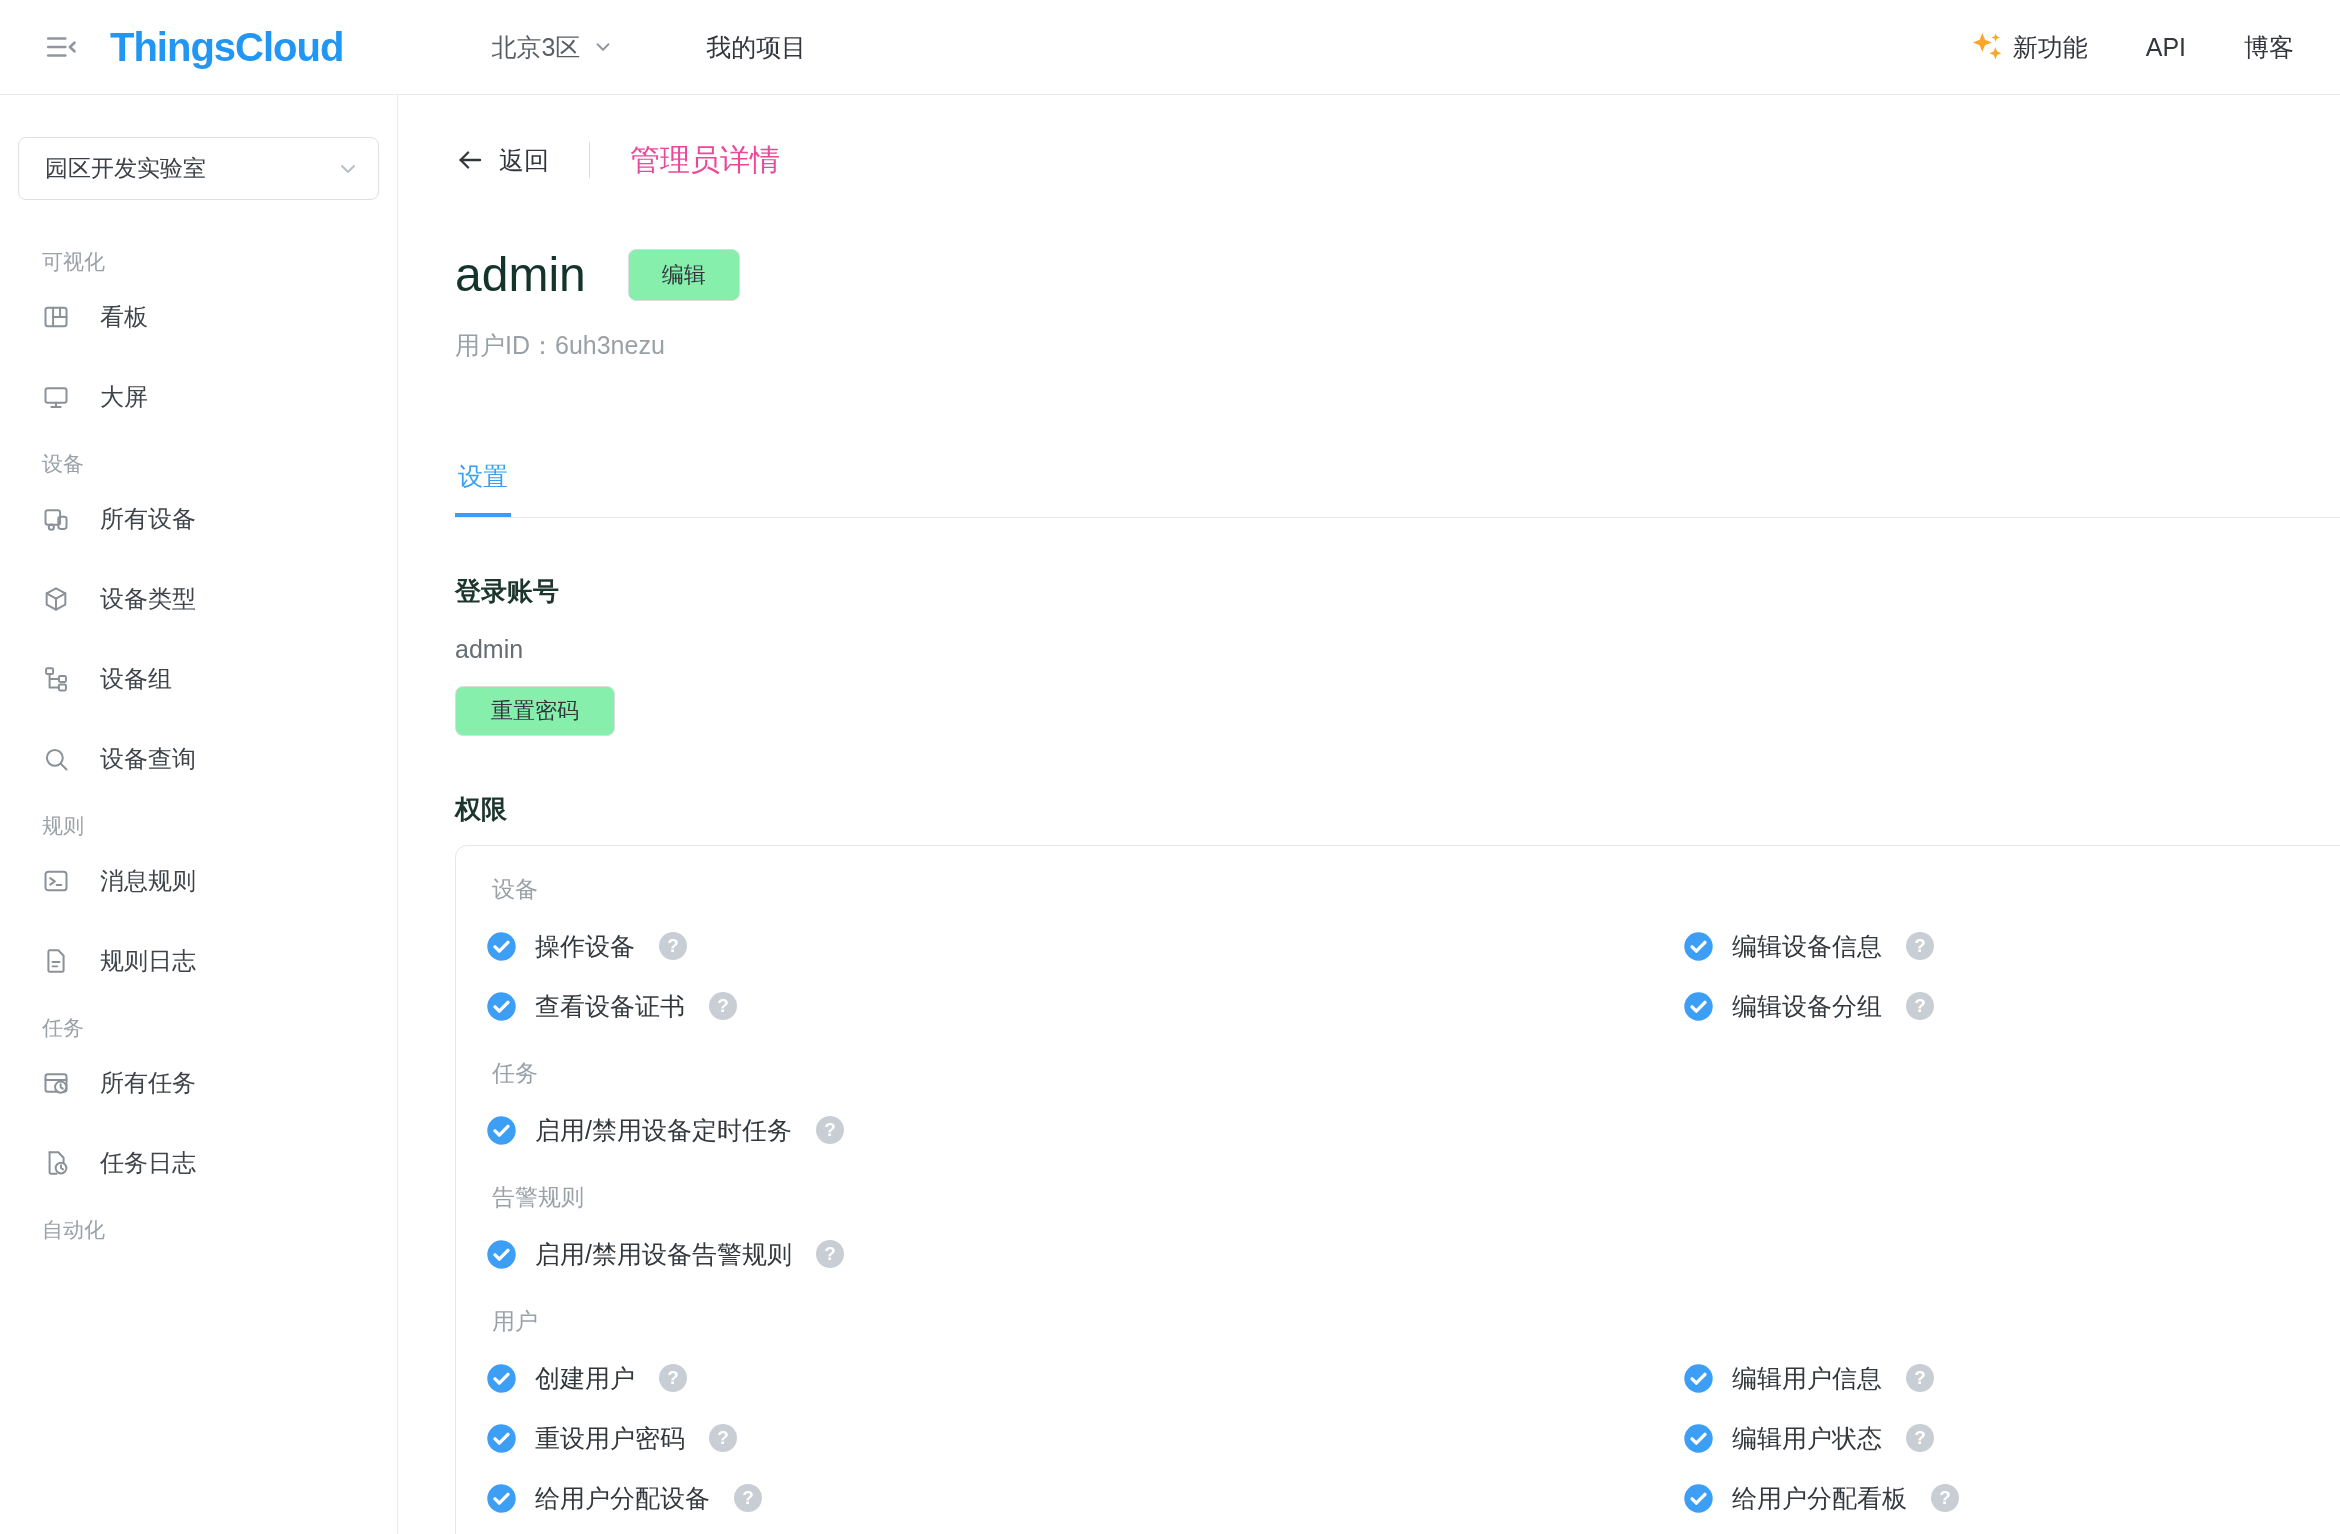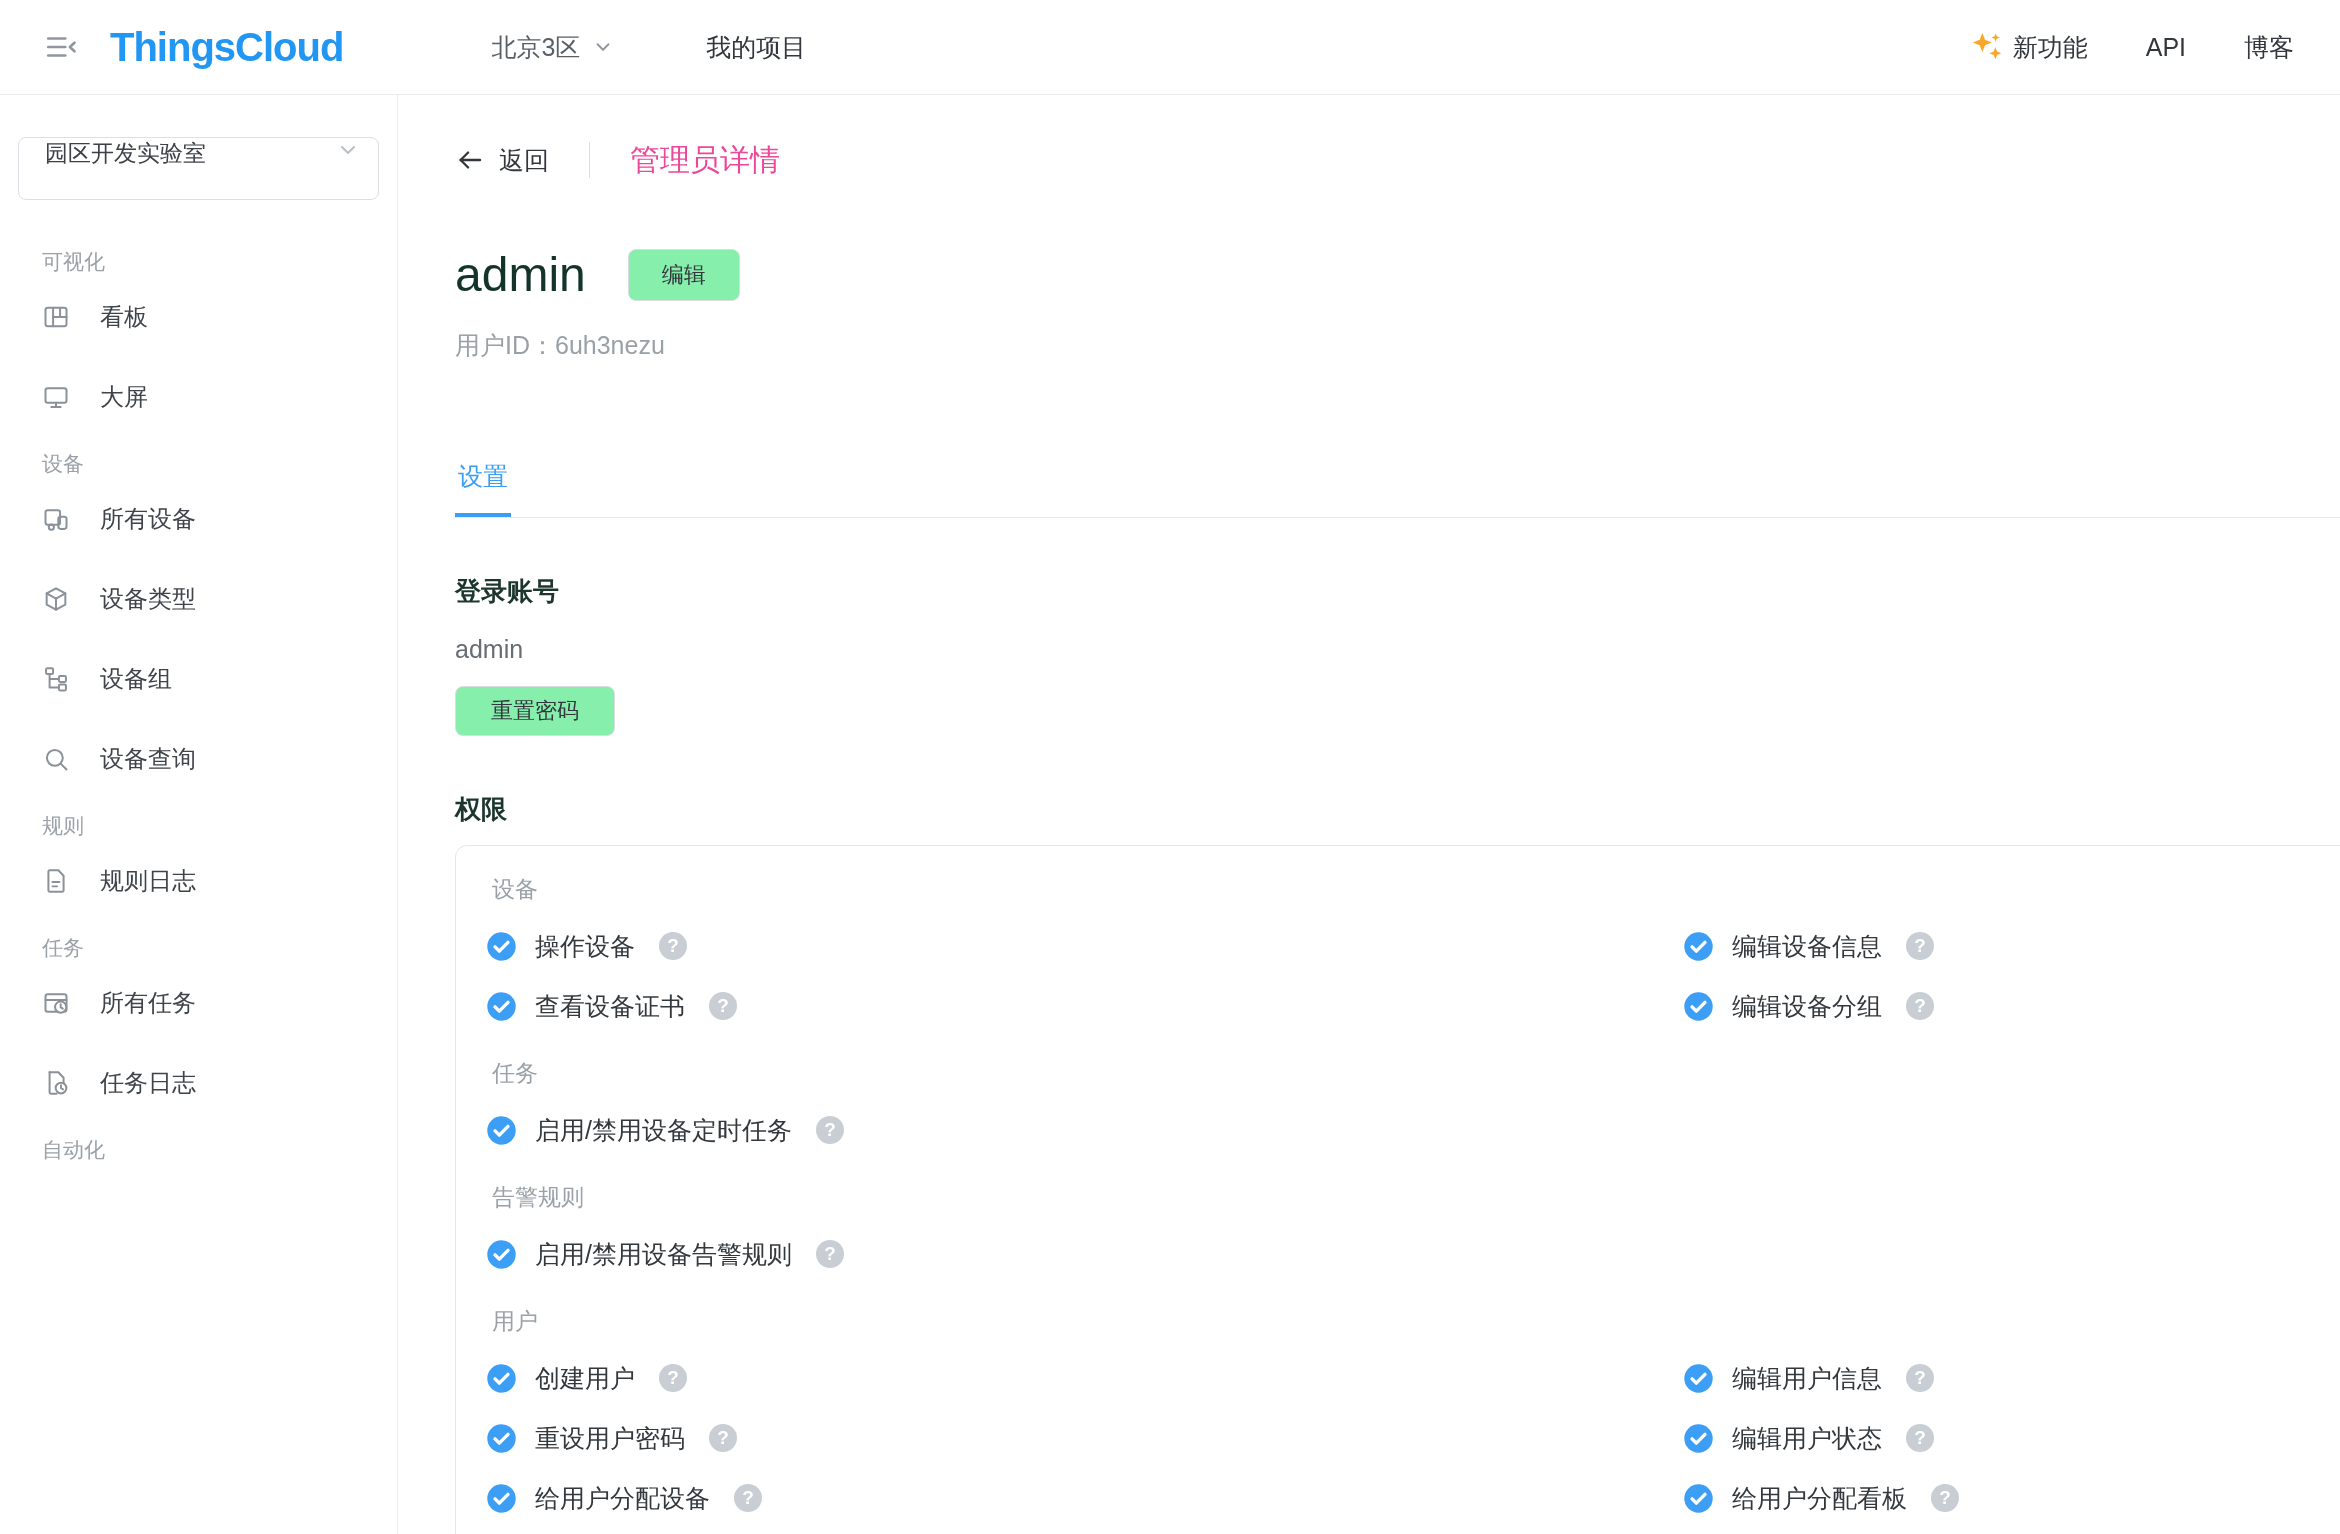--- a/index.html
+++ b/index.html
@@ -19,21 +19,21 @@
   .header-right { margin-left:auto; display:flex; align-items:center; gap:58px; }
   .hdr-link { font-size:25px; color:#33373d; cursor:pointer; display:flex; align-items:center; gap:10px; }
 
   
   .body-row { flex:1; display:flex; min-height:0; }
   .sidebar { flex:0 0 398px; border-right:1px solid #e9ebee; padding:42px 18px 0 18px; overflow:hidden; }
   .main { flex:1; padding:40px 0 0 57px; overflow:hidden; }
 
   
   .project-select { height:63px; border:1px solid #dcdfe4; border-radius:8px; display:flex;
-                    align-items:flex-start; justify-content:space-between; padding:0 18px 0 26px;
+                    align-items:center; justify-content:space-between; padding:0 18px 0 26px;
                     font-size:23px; color:#3c4147; cursor:pointer; margin-bottom:47px; background:#fff; }
   .nav-item { height:80px; display:flex; align-items:center; gap:30px; padding-left:24px;
               font-size:24px; color:#3f444a; cursor:pointer; border-radius:8px; }
   .nav-item .nico { width:28px; height:28px; display:flex; }
   .nav-section { height:30px; margin-top:12px; display:flex; align-items:center; padding-left:24px;
                  font-size:21px; color:#9aa1a8; }
 
   
   .back-row { display:flex; align-items:center; height:50px; }
   .back-btn { display:flex; align-items:center; gap:14px; font-size:25px; color:#33373d; cursor:pointer; }
@@ -176,20 +176,30 @@
                 <circle cx="11" cy="11" r="6.8"></circle>
                 <line x1="16.2" y1="16.2" x2="21" y2="21"></line>
               </svg>
             </span>
             <span>设备查询</span>
           </div>
           <div class="nav-section">规则</div>
           <div class="nav-item">
             <span class="nico">
               <svg width="28" height="28" viewBox="0 0 24 24" fill="none" stroke="#8a9199" stroke-width="1.7" stroke-linecap="round" stroke-linejoin="round">
+                <rect x="3" y="4" width="18" height="16" rx="2.5"></rect>
+                <path d="M7 9.5l4 2.8-4 2.8"></path>
+                <line x1="12.5" y1="15.5" x2="16.5" y2="15.5"></line>
+              </svg>
+            </span>
+            <span>消息规则</span>
+          </div>
+          <div class="nav-item">
+            <span class="nico">
+              <svg width="28" height="28" viewBox="0 0 24 24" fill="none" stroke="#8a9199" stroke-width="1.7" stroke-linecap="round" stroke-linejoin="round">
                 <path d="M6.5 2.8h7.5l4.5 4.7v12.7a1 1 0 0 1-1 1h-11a1 1 0 0 1-1-1V3.8a1 1 0 0 1 1-1z"></path>
                 <line x1="9" y1="12.8" x2="15" y2="12.8"></line>
                 <line x1="9" y1="16.6" x2="13" y2="16.6"></line>
               </svg>
             </span>
             <span>规则日志</span>
           </div>
           <div class="nav-section">任务</div>
           <div class="nav-item">
             <span class="nico">

